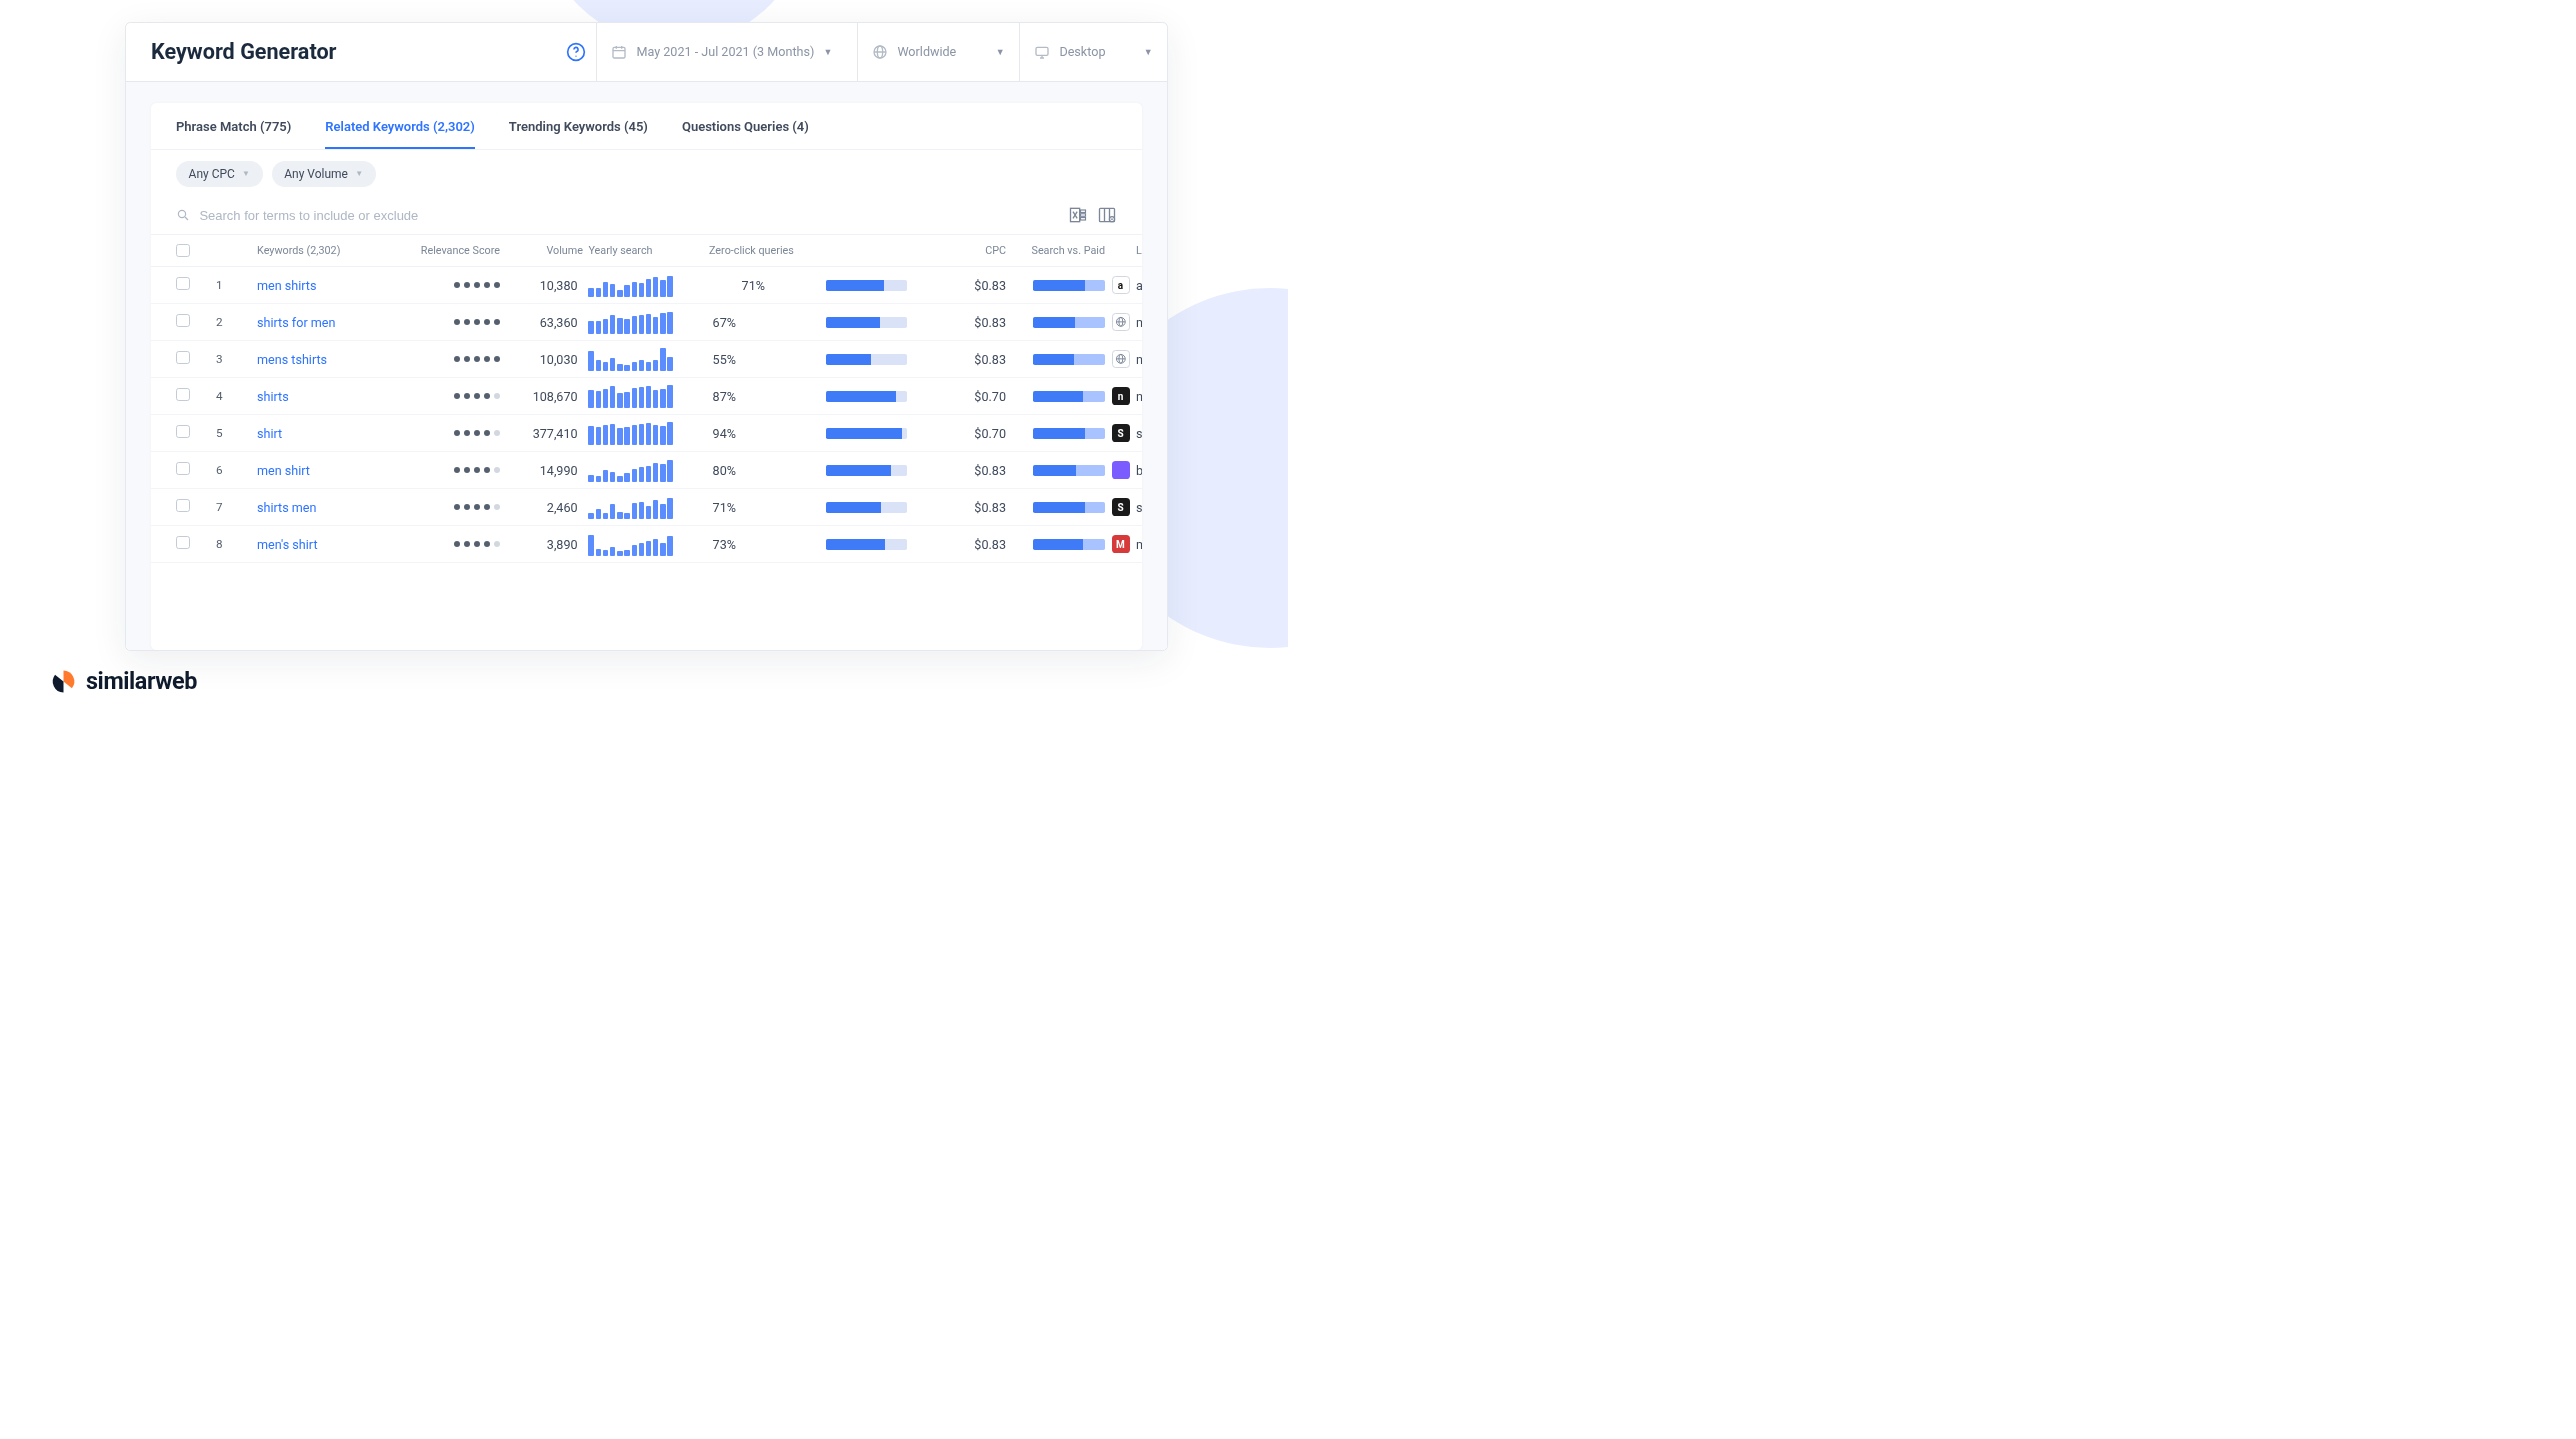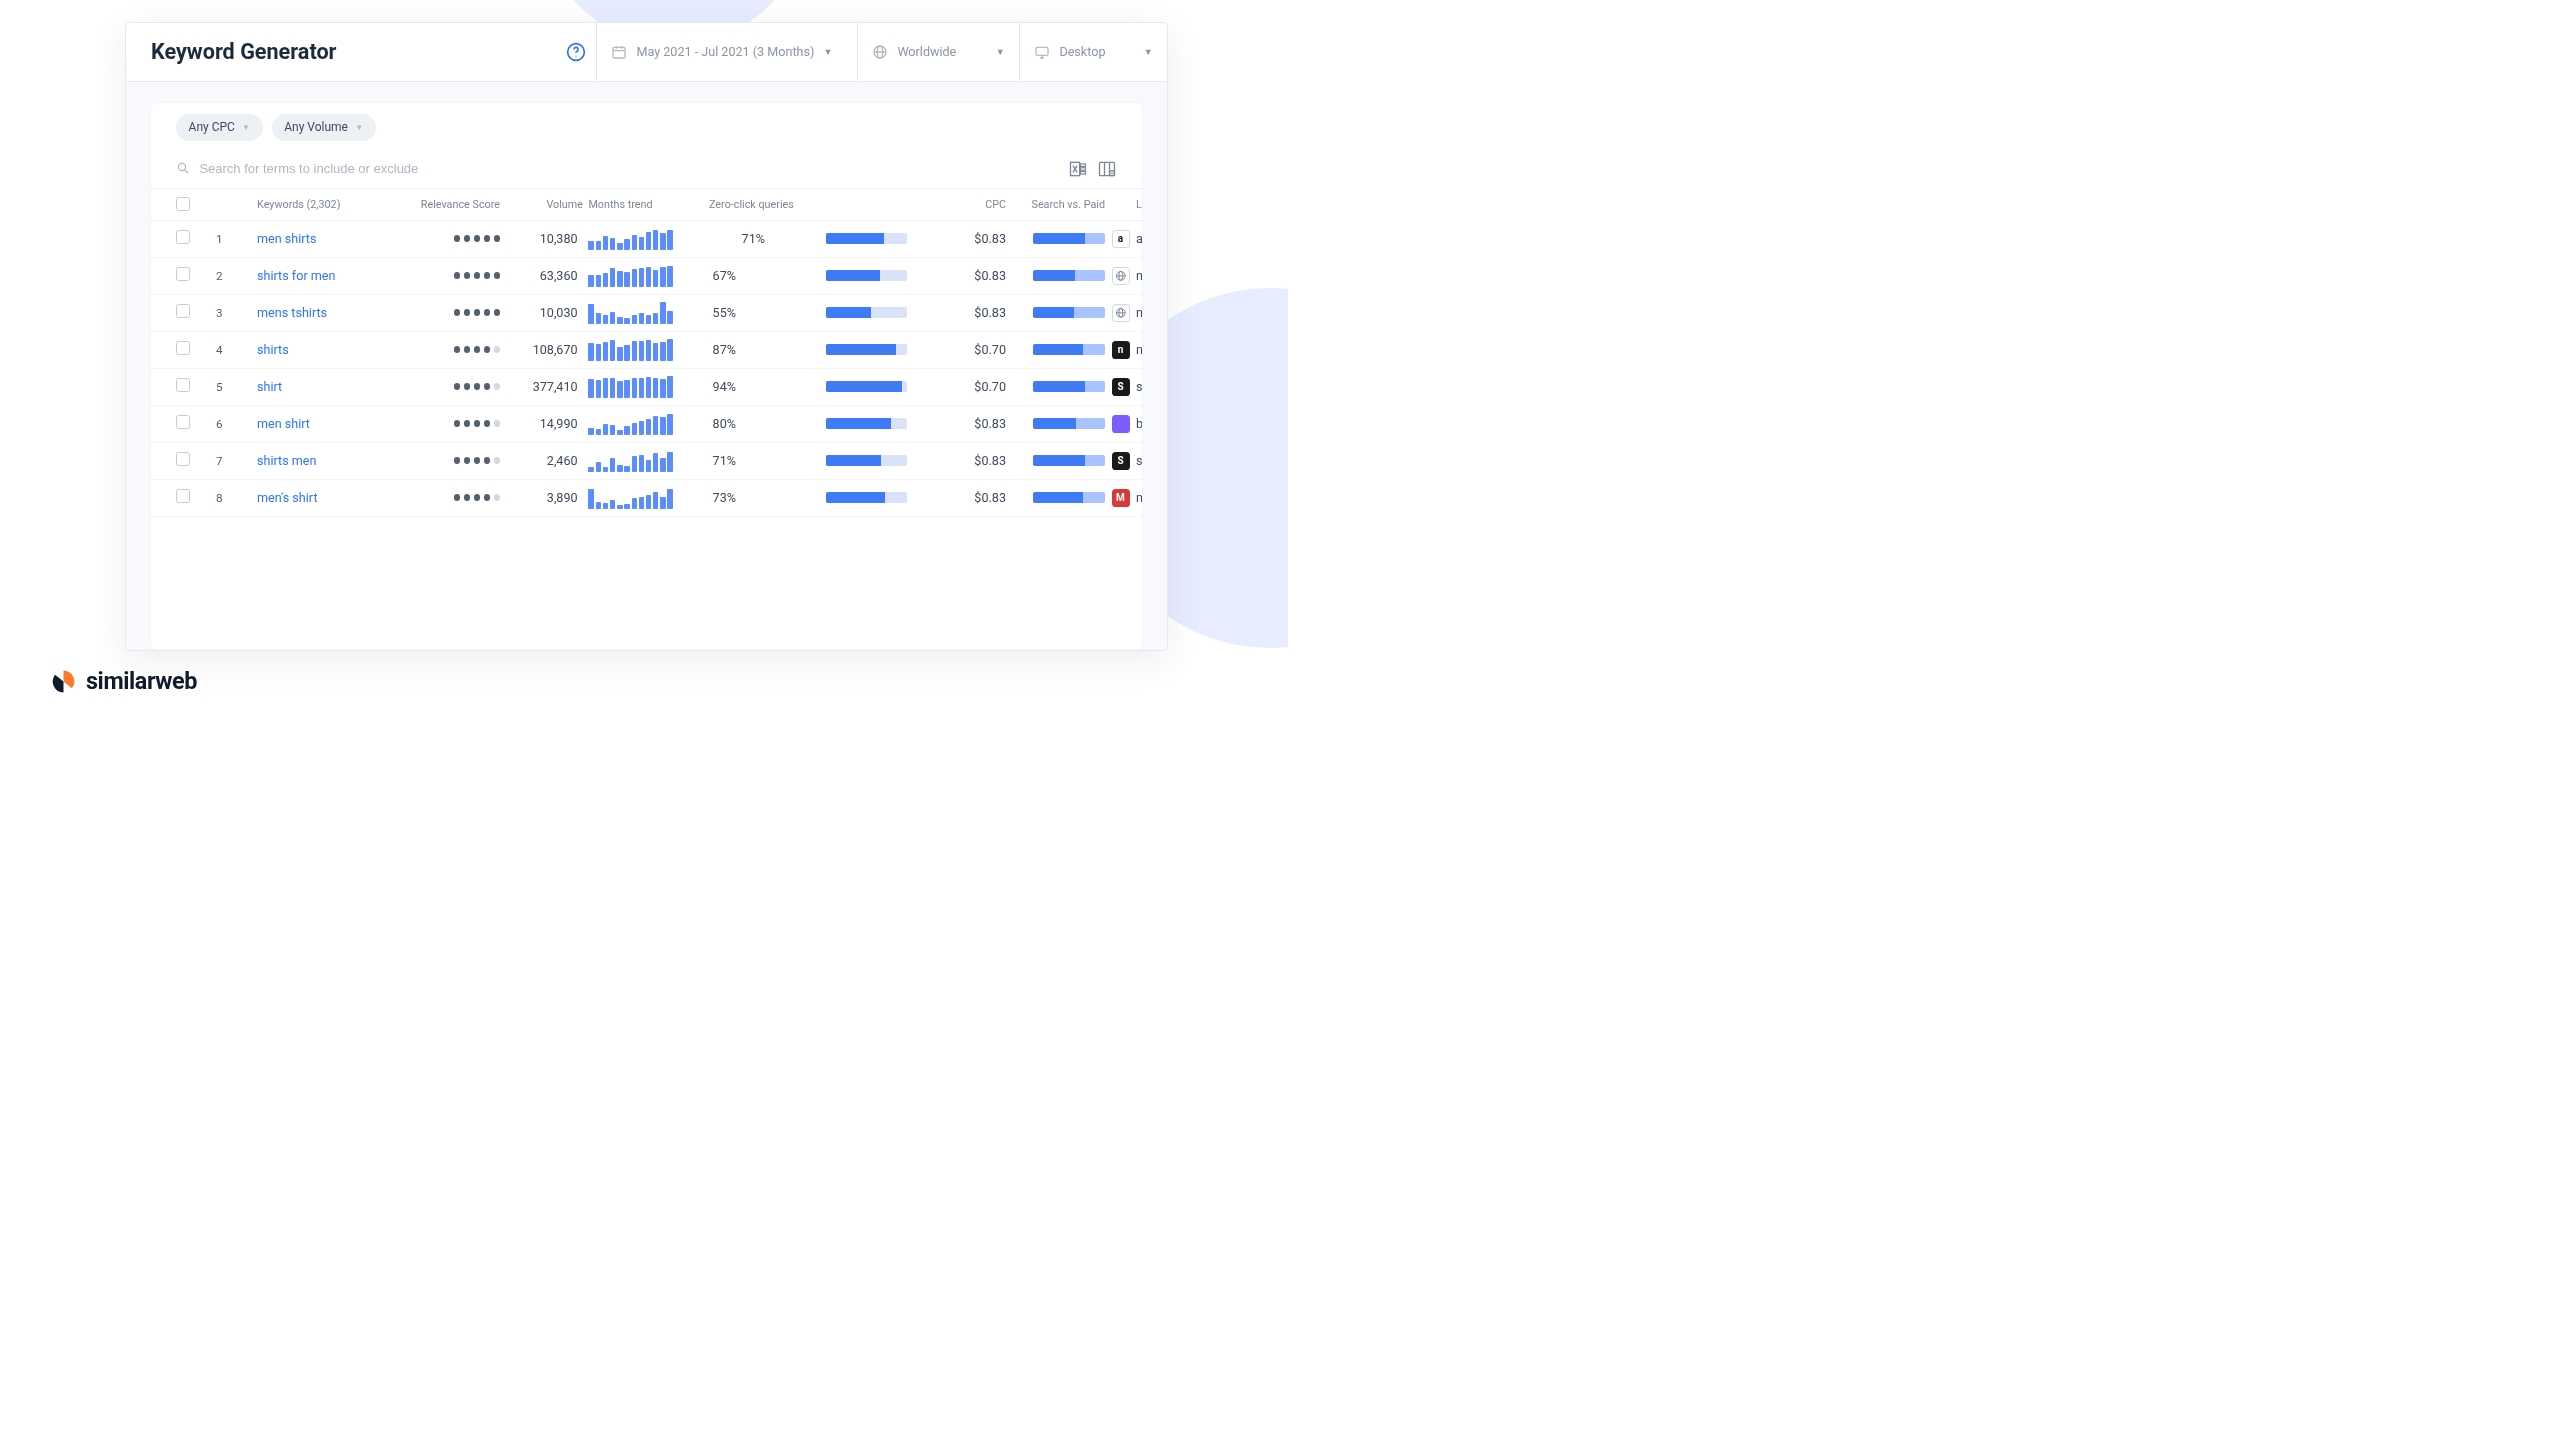--- a/index.html
+++ b/index.html
@@ -291,20 +291,26 @@
           <line x1="9" y1="21" x2="15" y2="21" stroke="#b3bbc7" stroke-width="2"></line>
           <line x1="12" y1="17" x2="12" y2="21" stroke="#b3bbc7" stroke-width="2"></line>
         </svg>
       <span class="label">Desktop</span>
       <span class="caret" style="margin-left:auto;">▼</span>
     </div>
   </div>
 
   <div class="body-area">
     <div class="card">
+      <div class="tabs" id="tabs">
+          <div class="tab">Phrase Match (775)</div>
+          <div class="tab active">Related Keywords (2,302)</div>
+          <div class="tab">Trending Keywords (45)</div>
+          <div class="tab">Questions Queries (4)</div>
+        </div>
 
 
       <div class="filters">
         <div class="pill">
           <span>Any CPC</span>
           <span class="caret">▼</span>
         </div>
         <div class="pill">
           <span>Any Volume</span>
           <span class="caret">▼</span>
@@ -338,21 +344,21 @@
       </div>
 
       <div class="thead">
         <div class="hdr-check">
             <span class="chk"></span>
           </div>
         <div></div>
         <div>Keywords (2,302)</div>
         <div class="right">Relevance Score</div>
         <div class="right">Volume</div>
-        <div style="padding-left:5.4px;">Months trend</div>
+        <div style="padding-left:5.4px;">Yearly search</div>
         <div>Zero-click queries</div>
         <div></div>
         <div class="right">CPC</div>
         <div class="right">Search vs. Paid</div>
         <div></div>
         <div>Leader</div>
       </div>
 
       <div id="rows">
           <div class="row">

